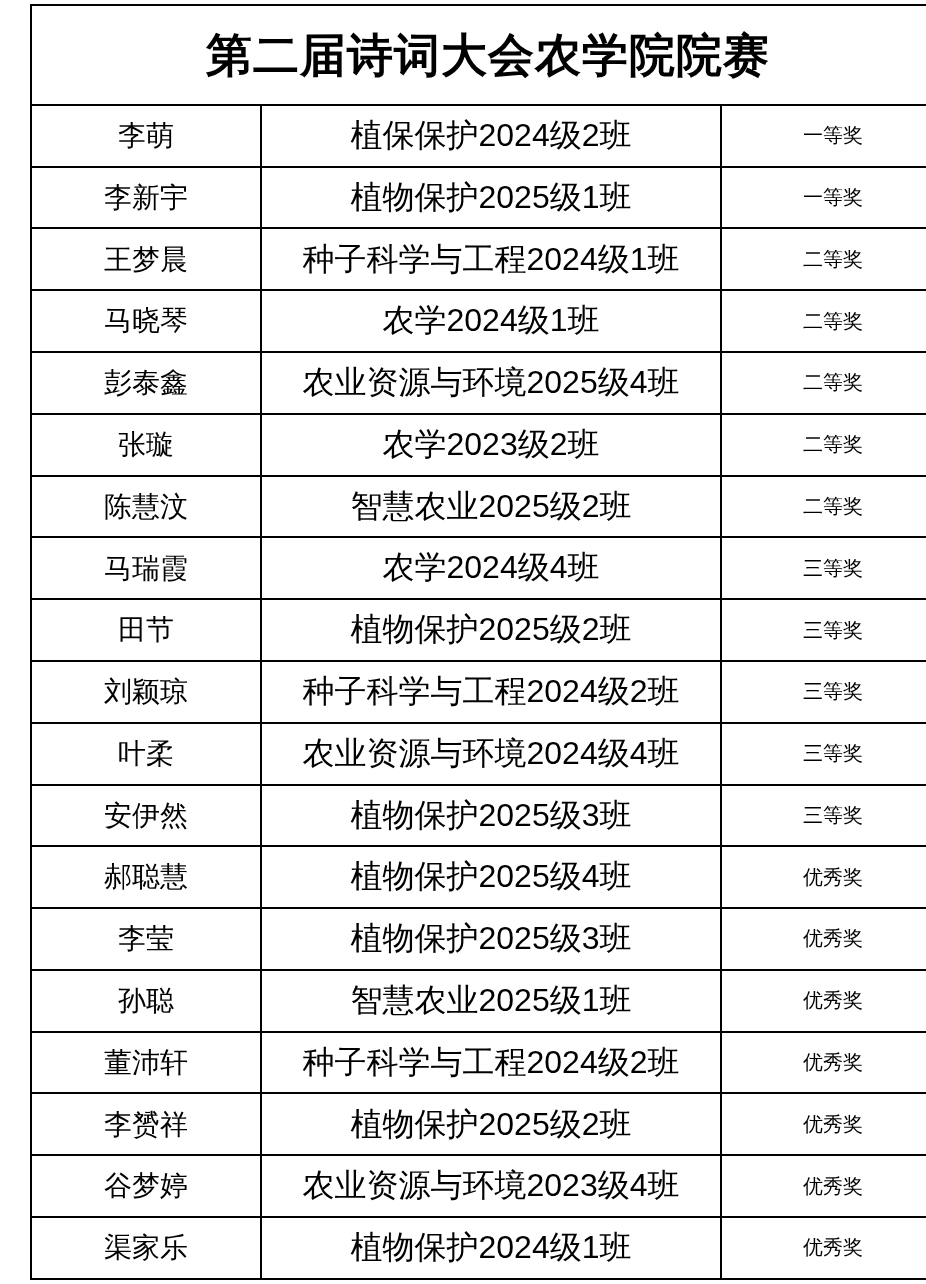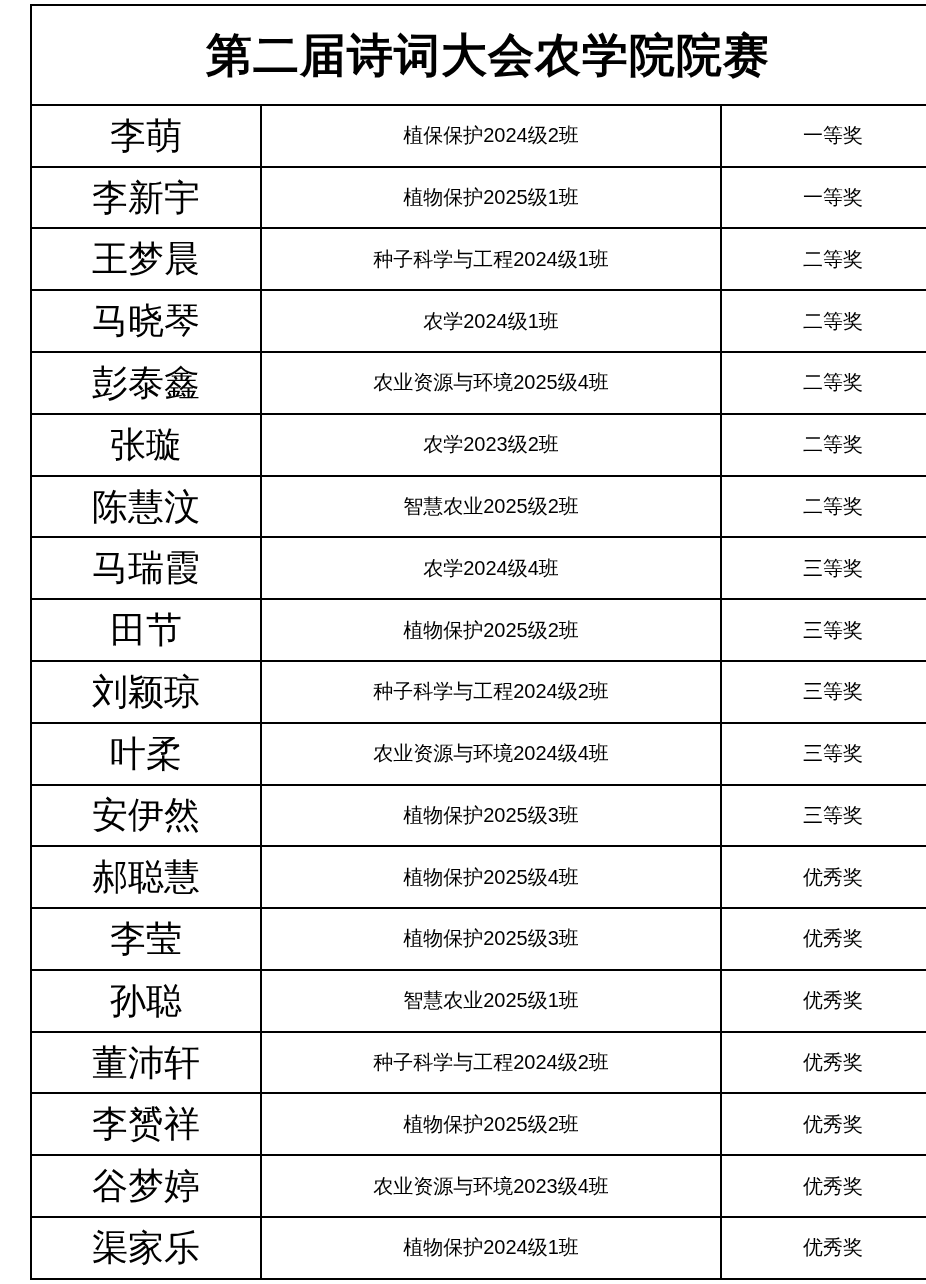--- a/index.html
+++ b/index.html
@@ -41,22 +41,22 @@
   .title-cell {
     font-size: 46px;
     font-weight: bold;
     letter-spacing: 1px;
     height: 74px;
   }
   .col-name   { width: 230px; }
   .col-class  { width: 460px; }
   .col-award  { width: 224px; }
 
-  .cell-name  { font-size: 36px; }
-  .cell-class { font-size: 20px; border-radius: 18px; }
+  .cell-name  { font-size: 28px; }
+  .cell-class { font-size: 32px; border-radius: 18px; }
   .cell-award { font-size: 20px; }
 
   tbody tr { height: 47px; }
 </style>
 </head>
 <body>
 
 <div class="sheet">
   <table class="award-table">
     <colgroup>

